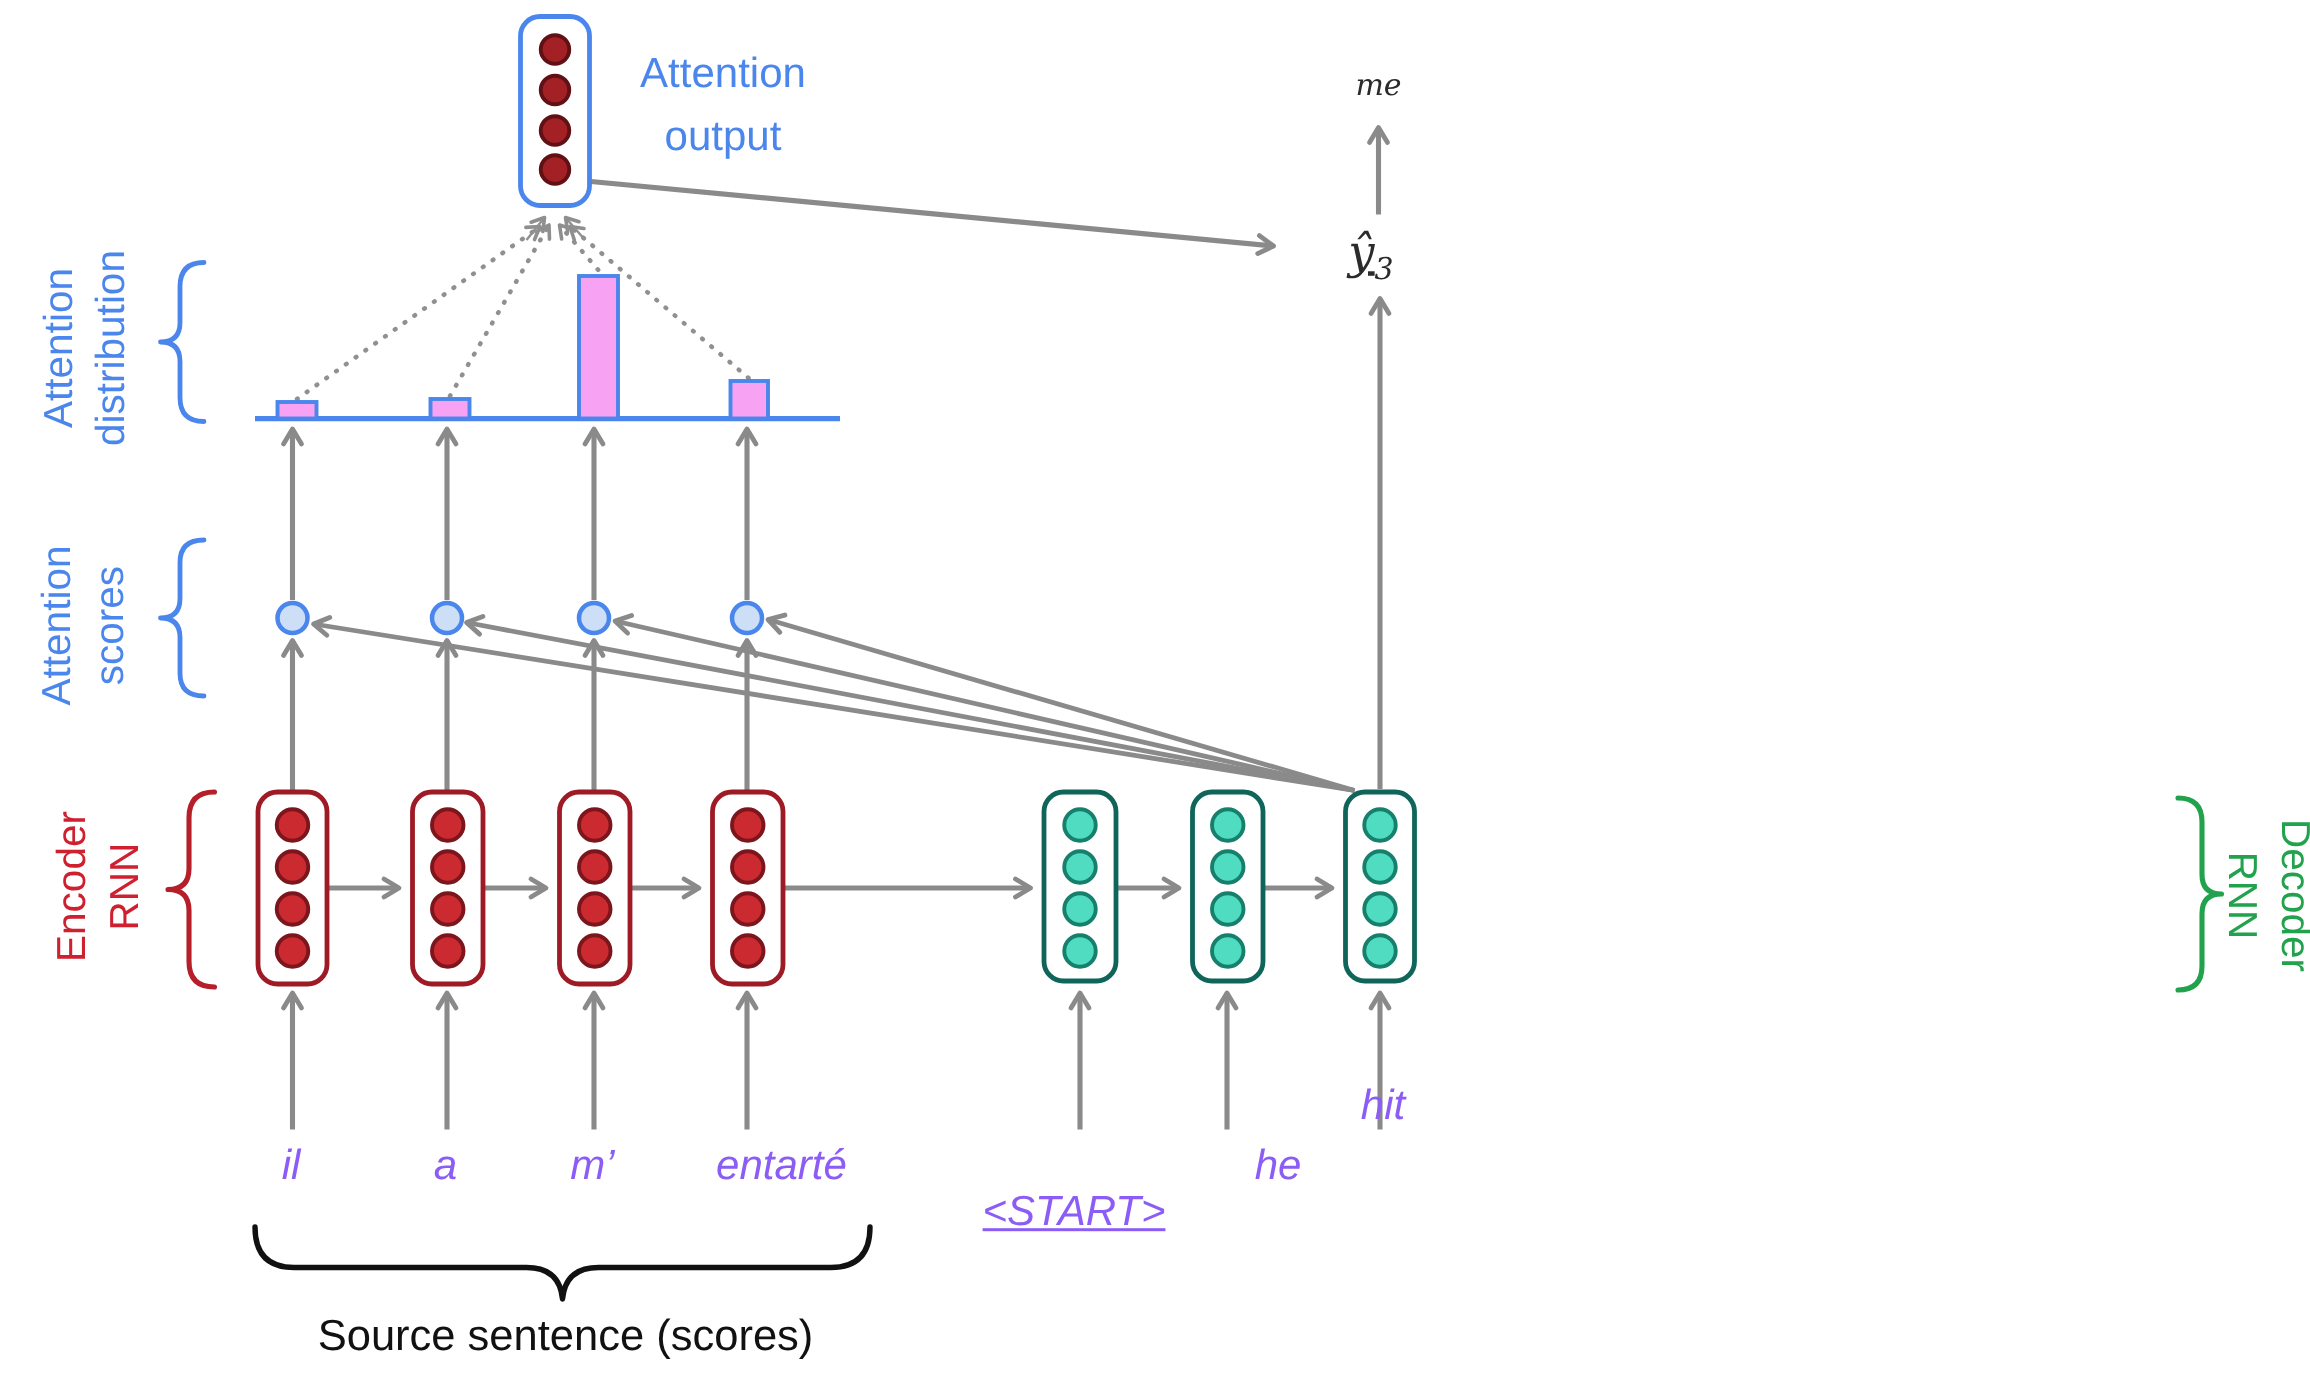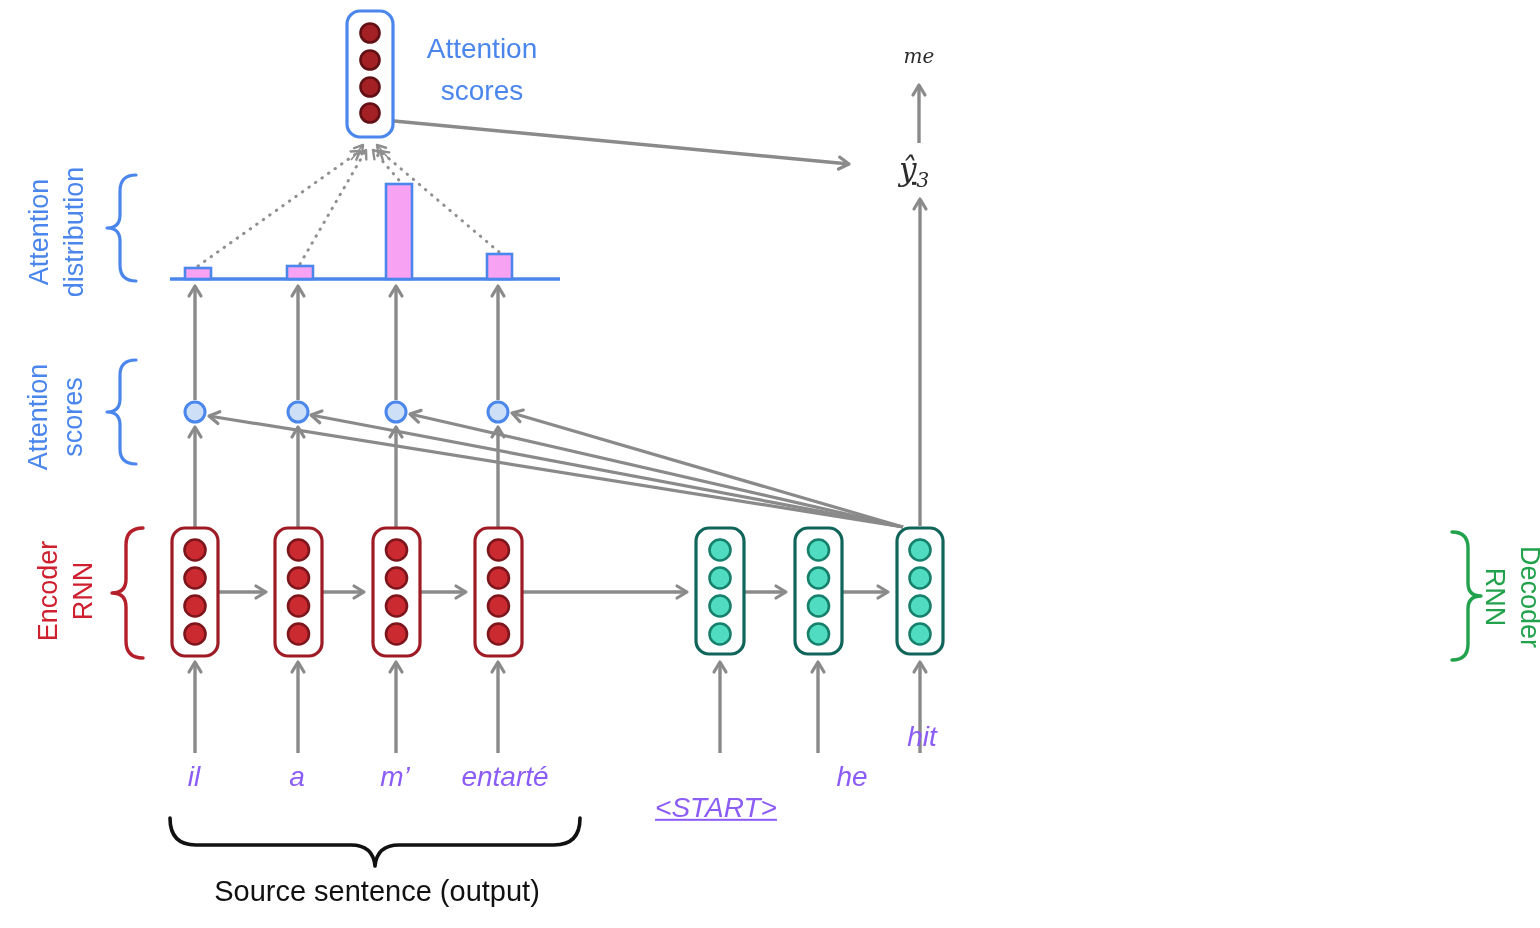--- a/index.html
+++ b/index.html
@@ -174,40 +174,40 @@
     <g fill="none" stroke-linecap="round" stroke-linejoin="round">
       <path stroke="#4a86ec" stroke-width="3.2" d="M136,175 Q120,175 120,191 L120,215 Q120,228 107,228 Q120,228 120,241 L120,265 Q120,281 136,281"></path>
       <path stroke="#4a86ec" stroke-width="3.2" d="M136,360 Q120,360 120,375 L120,399 Q120,412 107,412 Q120,412 120,425 L120,449 Q120,464 136,464"></path>
       <path stroke="#b51f2a" stroke-width="3.4" d="M143,528 Q126,528 126,545 L126,579 Q126,593 112,593 Q126,593 126,607 L126,641 Q126,658 143,658"></path>
       <path stroke="#22a24c" stroke-width="3.4" d="M1452,532 Q1468,532 1468,548 L1468,583 Q1468,596 1481,596 Q1468,596 1468,609 L1468,644 Q1468,660 1452,660"></path>
       <path stroke="#111111" stroke-width="3.6" d="M170,818 Q170,845 196,845 L351,845 Q373,845 375,866 Q377,845 399,845 L554,845 Q580,845 580,818"></path>
     </g>
   </svg>
 
   <div class="lbl attn-out-lbl" style="left:482px;top:70px;">Attention
-scores</div>
+output</div>
 
   <div class="lbl rot-ccw blue-lbl" style="left:57px;top:232px;">Attention
 distribution</div>
 
   <div class="lbl rot-ccw blue-lbl" style="left:56px;top:417px;">Attention
 scores</div>
 
   <div class="lbl rot-ccw red-lbl" style="left:66px;top:591px;">Encoder
 RNN</div>
 
   <div class="lbl rot-cw green-lbl" style="left:1512px;top:597px;">Decoder RNN</div>
 
   <div class="lbl math" id="me-word" style="left:919px;top:56px;">me</div>
 
   <div class="lbl math" id="yhat" style="left:914px;top:169px;"><span>ŷ</span><sub>3</sub></div>
 
   <div class="lbl word" style="left:194px;top:777px;">il</div>
   <div class="lbl word" style="left:297px;top:777px;">a</div>
   <div class="lbl word" style="left:395px;top:777px;">m’</div>
-  <div class="lbl word" style="left:505px;top:777px;">entarté</div>
+  <div class="lbl word" style="left:521px;top:777px;">entarté</div>
 
   <div class="lbl word" style="left:716px;top:808px;text-decoration:underline;">&lt;START&gt;</div>
   <div class="lbl word" style="left:820px;top:777px;margin-left:32px;">he</div>
   <div class="lbl word" style="left:922px;top:737px;">hit</div>
 
-  <div class="lbl caption" style="left:377px;top:892px;">Source sentence (output)</div>
+  <div class="lbl caption" style="left:377px;top:892px;">Source sentence (scores)</div>
 </div>
 
 </body></html>

